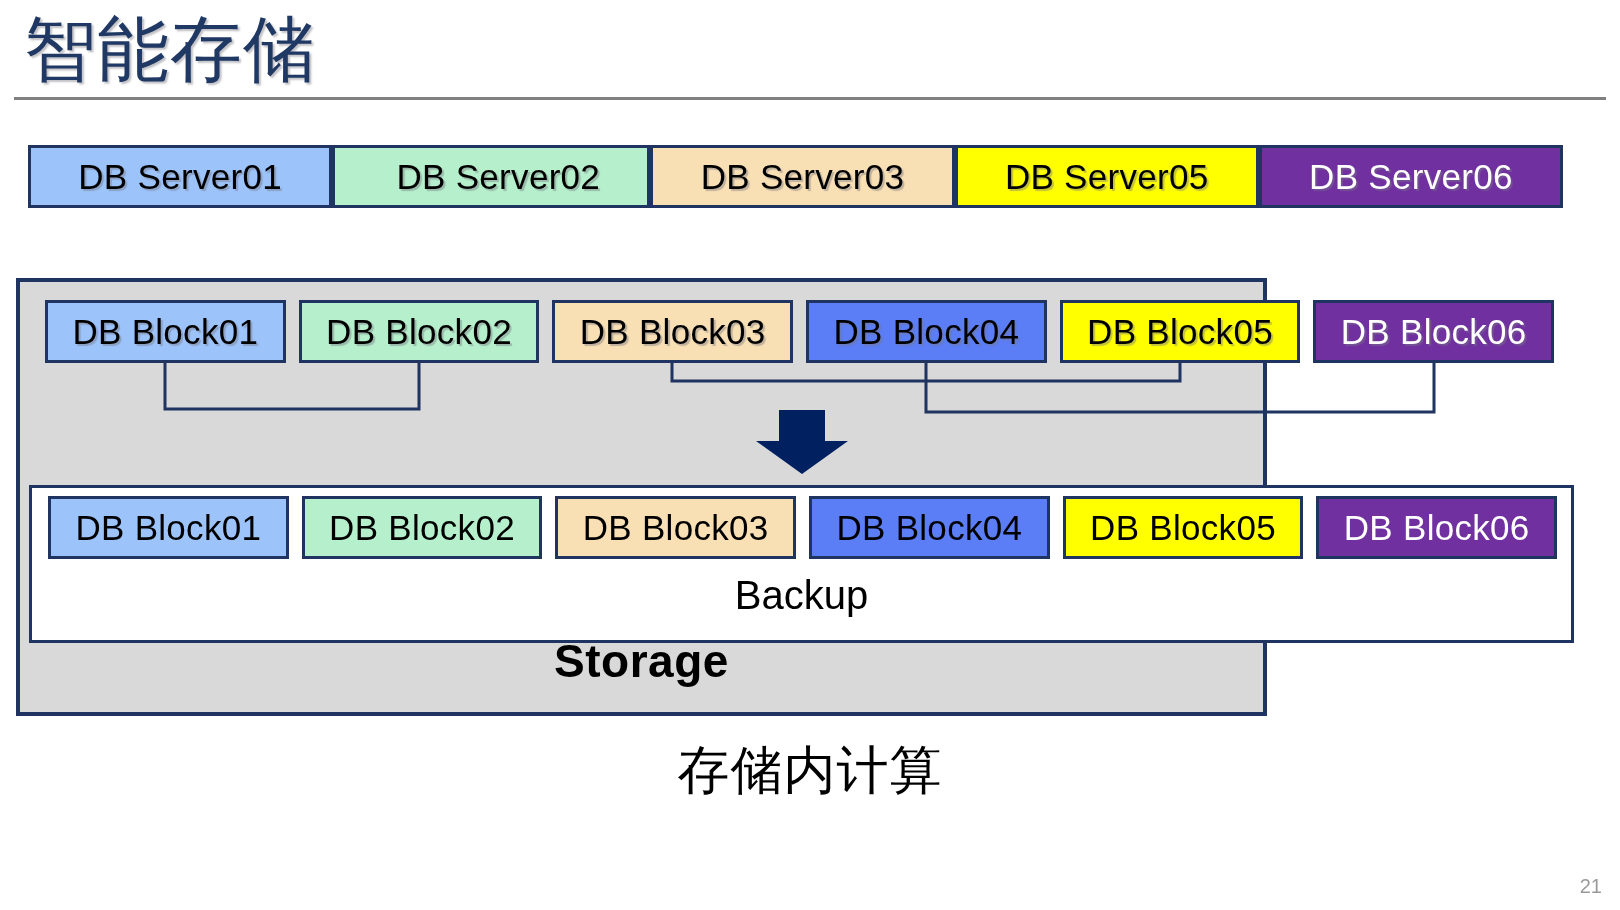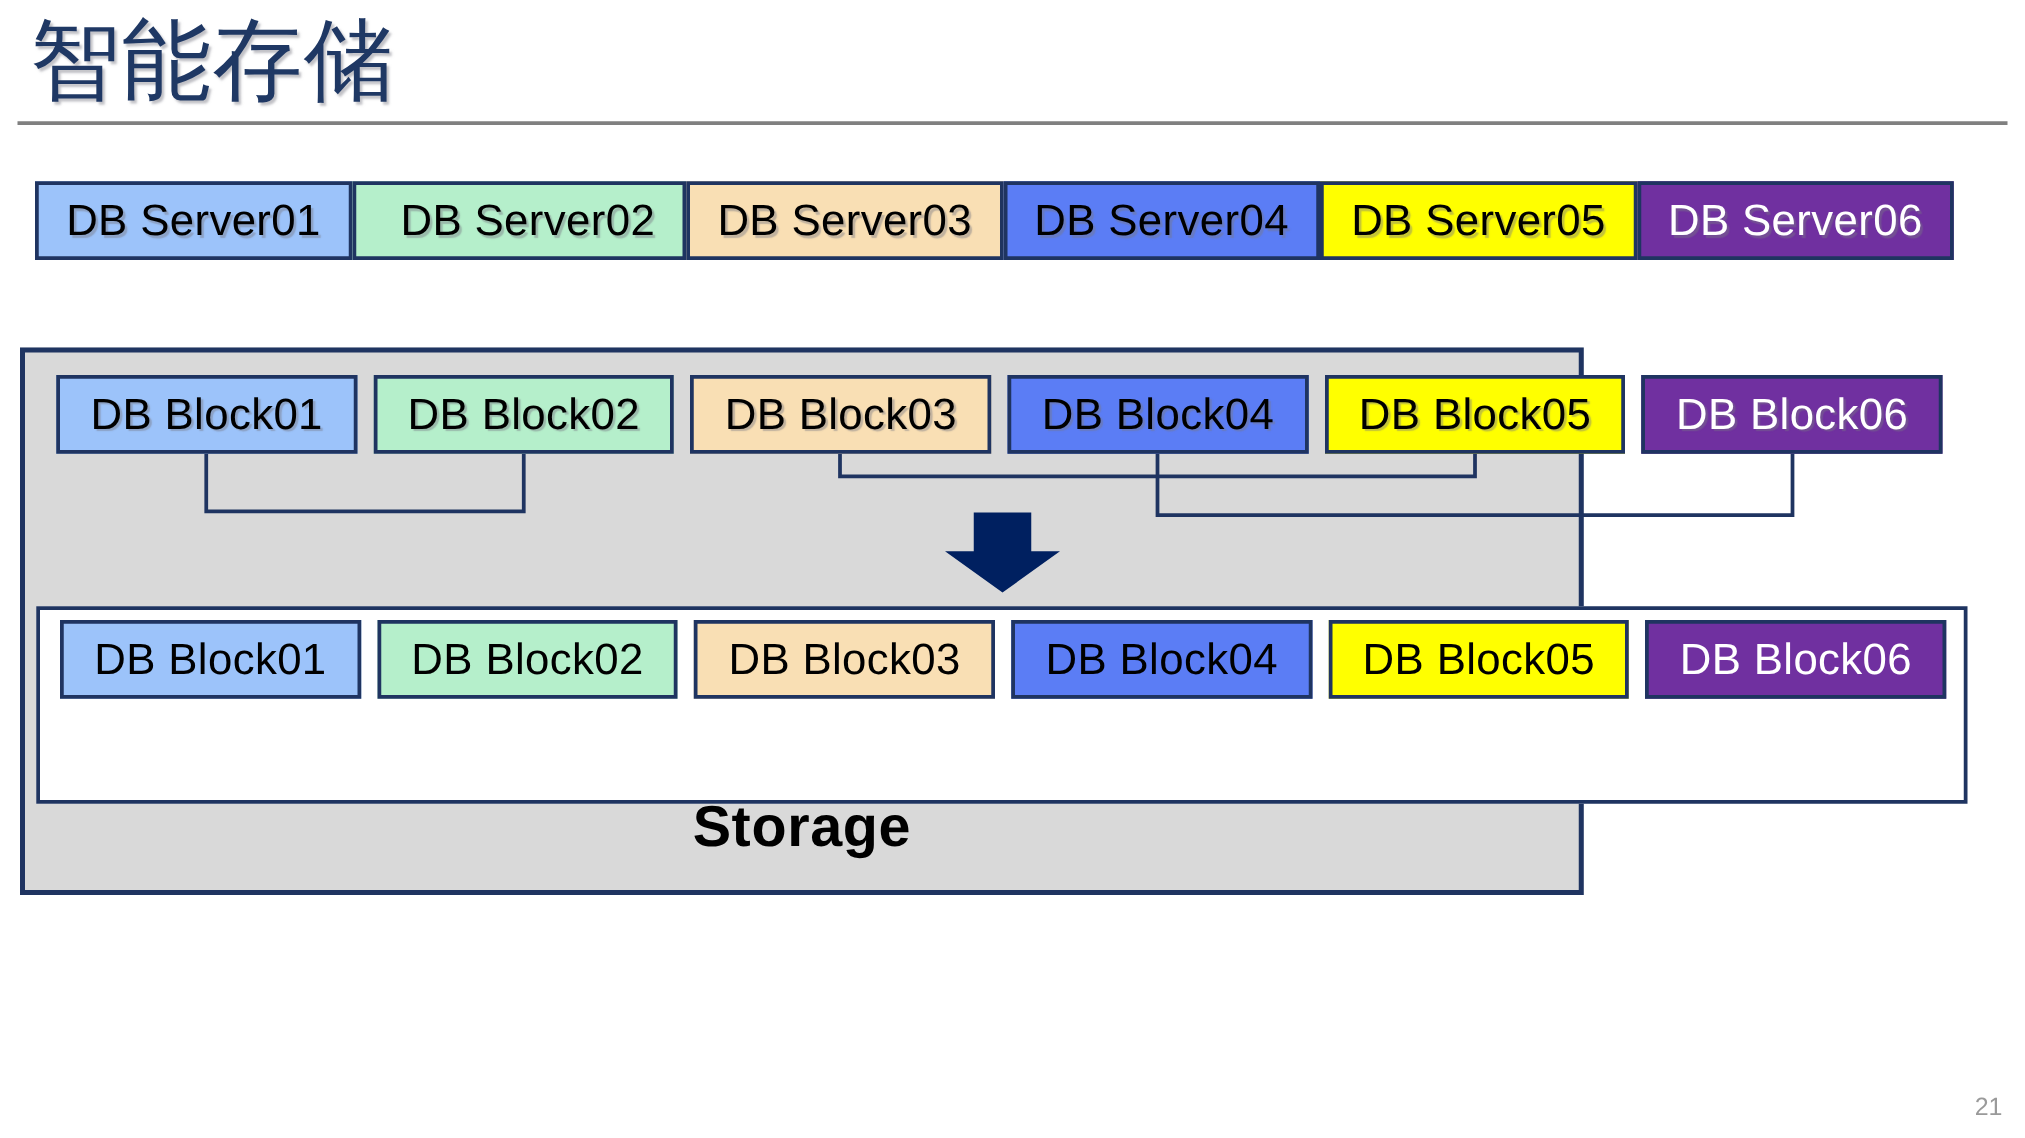--- a/index.html
+++ b/index.html
@@ -170,23 +170,20 @@
 <div class="boxrow" id="server-row">
   <div class="cell shadowed" style="background: rgb(156, 195, 250); color: rgb(0, 0, 0); border-color: rgb(31, 52, 97);">
     <span>DB Server01</span>
   </div>
   <div class="cell shadowed" style="background: rgb(181, 239, 203); color: rgb(0, 0, 0); border-color: rgb(31, 52, 97); padding-left: 14px;">
     <span>DB Server02</span>
   </div>
   <div class="cell shadowed" style="background: rgb(249, 223, 180); color: rgb(0, 0, 0); border-color: rgb(31, 52, 97);">
     <span>DB Server03</span>
   </div>
-  <div class="cell shadowed" style="background: rgb(91, 125, 245); color: rgb(0, 0, 0); border-color: rgb(31, 52, 97);">
-    <span>DB Server04</span>
-  </div>
   <div class="cell shadowed" style="background: rgb(255, 255, 0); color: rgb(0, 0, 0); border-color: rgb(31, 52, 97);">
     <span>DB Server05</span>
   </div>
   <div class="cell shadowed white-text" style="background: rgb(112, 48, 160); color: rgb(255, 255, 255); border-color: rgb(31, 52, 97);">
     <span>DB Server06</span>
   </div>
 </div>
 
 <div id="storage-container" style="background: rgb(217, 217, 217); border-color: rgb(31, 52, 97);">
 
@@ -236,21 +233,23 @@
       <div class="cell" style="background: rgb(91, 125, 245); color: rgb(0, 0, 0); border-color: rgb(31, 52, 97);">
         <span>DB Block04</span>
       </div>
       <div class="cell" style="background: rgb(255, 255, 0); color: rgb(0, 0, 0); border-color: rgb(31, 52, 97);">
         <span>DB Block05</span>
       </div>
       <div class="cell white-text" style="background: rgb(112, 48, 160); color: rgb(255, 255, 255); border-color: rgb(31, 52, 97);">
         <span>DB Block06</span>
       </div>
     </div>
+    <div id="backup-label">Backup</div>
   </div>
 
   <div id="storage-label">Storage</div>
 </div>
 
 <div id="captions">
+  <div>存储内计算</div>
 </div>
 
 <div id="page-number">21</div>
 
 </body></html>

